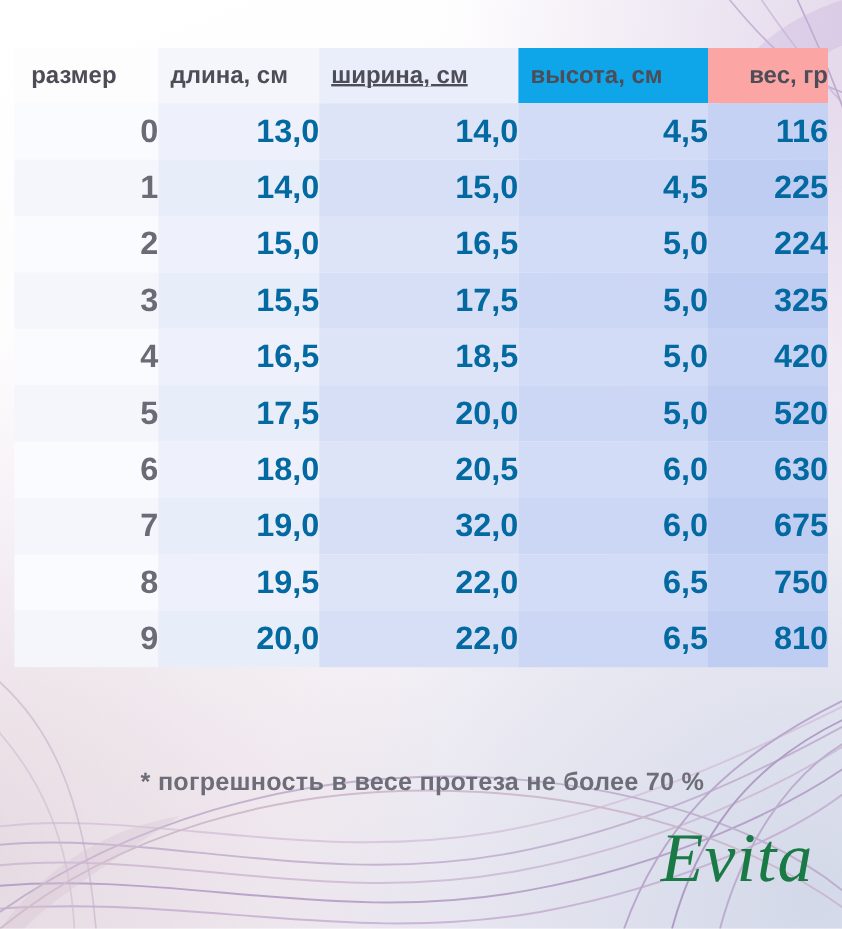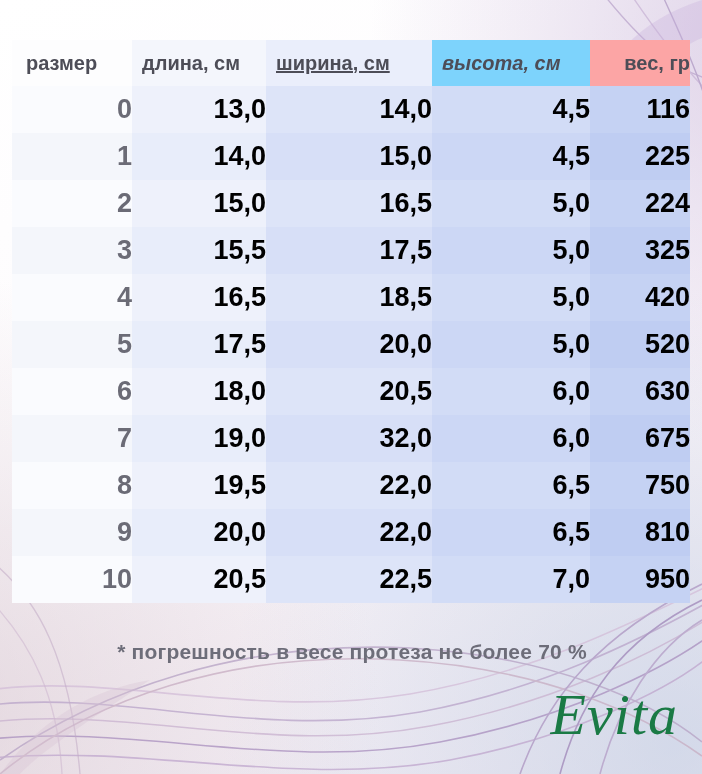--- a/index.html
+++ b/index.html
@@ -54,30 +54,30 @@
     vertical-align: middle;
     color: #4d4d57;
     font-size: 20px;
     font-weight: bold;
     background: #ffffff;
     white-space: nowrap;
   }
   thead th.c0 { text-align: left;  padding-left: 14px; background:#fdfdfe; }
   thead th.c1 { text-align: left;  padding-left: 10px; background:#f4f6fc; }
   thead th.c2 { text-align: left;  padding-left: 10px; background:#eaeefb;text-decoration:underline; }
-  thead th.c3 { text-align: left;  padding-left: 10px; background:#7dd3fc;font-style:italic; }
+  thead th.c3 { text-align: left;  padding-left: 10px; background:#0ea5e9; }
   thead th.c4 { text-align: right;  padding-left: 10px; background:#fca5a5; }
 
   tbody td {
     height: 47px;
     vertical-align: middle;
     text-align: right;
     font-size: 27px;
     font-weight: bold;
-    color: #000000;
+    color: #0369a1;
     padding-right: 14px;
   }
   tbody td.c0 { background:#fafbfe; color:#6b6b76; }
   tbody td.c1 { background:#eef1fb; }
   tbody td.c2 { background:#dde4f8; }
   tbody td.c3 { background:#d2dcf6; }
   tbody td.c4 { background:#c5d2f3; }
 
   tbody tr:nth-child(even) td.c0 { background:#f4f6fb; }
   tbody tr:nth-child(even) td.c1 { background:#e8edfa; }
@@ -230,26 +230,19 @@
         <td class="c3">6,5</td>
         <td class="c4">750</td>
       </tr>
       <tr>
         <td class="c0">9</td>
         <td class="c1">20,0</td>
         <td class="c2">22,0</td>
         <td class="c3">6,5</td>
         <td class="c4">810</td>
       </tr>
-      <tr>
-        <td class="c0">10</td>
-        <td class="c1">20,5</td>
-        <td class="c2">22,5</td>
-        <td class="c3">7,0</td>
-        <td class="c4">950</td>
-      </tr>
     </tbody>
   </table>
 </div>
 
 <div id="footnote">* погрешность в весе протеза не более 70 %</div>
 
 <div id="logo">Evita</div>
 
 </body></html>

